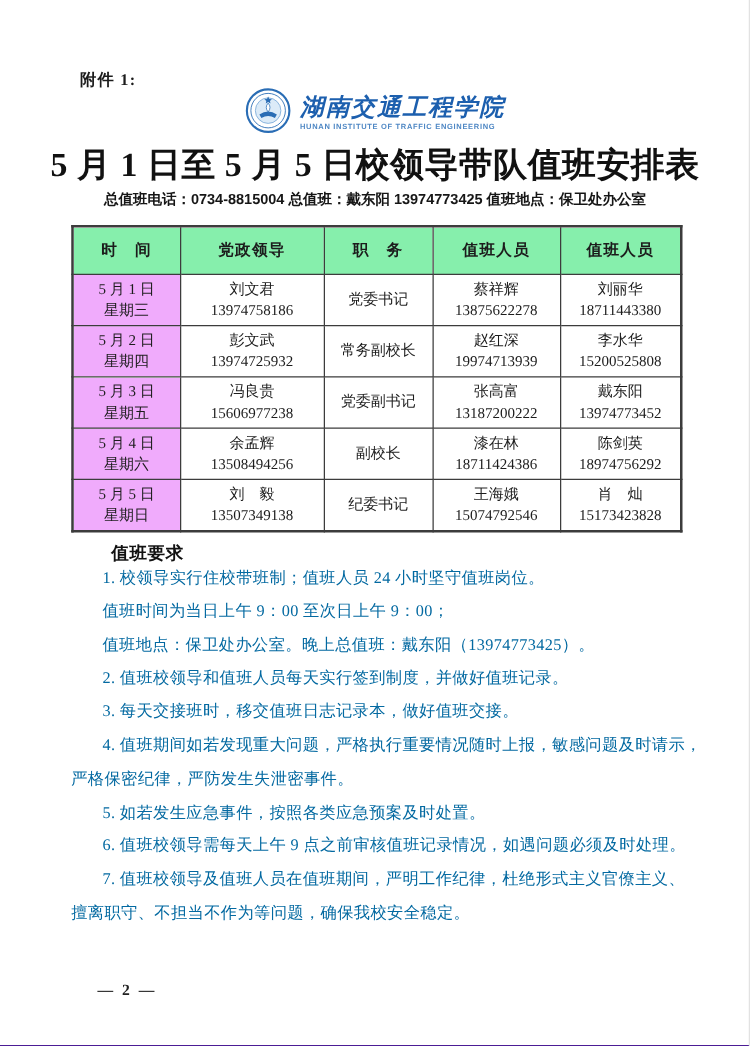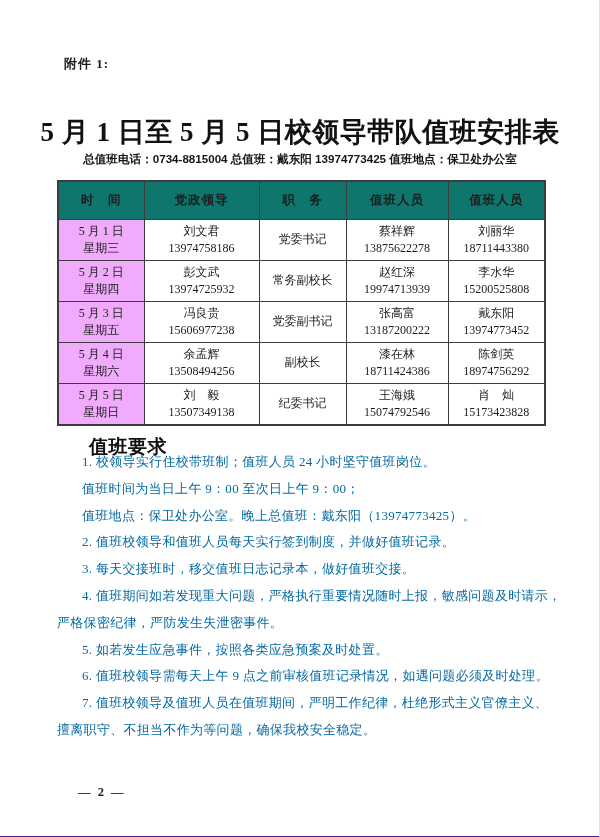--- a/index.html
+++ b/index.html
@@ -43,49 +43,65 @@
   table.duty{
     position:absolute;left:57px;top:180px;width:487px;
     border-collapse:collapse;table-layout:fixed;
     border:2px solid #3c3c3c;
   }
   table.duty th, table.duty td{
     border:1px solid #3c3c3c;text-align:center;vertical-align:middle;
     padding:2px 1px;overflow:hidden;
   }
   table.duty th{
-    height:33px;background:#0f766e;
+    height:33px;background:#86efac;
     font-size:12.5px;font-weight:bold;letter-spacing:1px;
   }
   table.duty td{height:36px;font-size:12px;line-height:1.45;}
   table.duty td.datecell{background:#f0abfc;}
   .cline{display:block;}
   .notes-heading{
     position:absolute;left:89px;top:434px;
     font-family:Liberation Serif, serif;
-    font-size:19px;font-weight:bold;letter-spacing:0.5px;color:#111;
+    font-size:14px;font-weight:bold;letter-spacing:0.5px;color:#111;
   }
   .notes{
     position:absolute;left:57px;top:449px;width:492px;
     font-size:13px;color:#0369a1;
   }
   .note-line{height:26.8px;line-height:26.8px;white-space:nowrap;letter-spacing:0.3px;}
   .note-line.indent{padding-left:25px;}
   .pagenum{
     position:absolute;left:78px;top:785px;
     font-size:12.5px;font-weight:bold;letter-spacing:2px;color:#222;
   }
 </style>
 </head>
 <body>
 
 <div class="page">
 
   <div class="attachment">附件 1:</div>
 
+  <div class="logo-row">
+    <span>
+      <svg width="37" height="37" viewBox="0 0 37 37">
+        <circle cx="18.5" cy="18.5" r="17" fill="#ffffff" stroke="#2a6db5" stroke-width="1.7"></circle>
+        <circle cx="18.5" cy="18.5" r="13.8" fill="#ffffff" stroke="#2a6db5" stroke-width="0.7"></circle>
+        <circle cx="18.5" cy="18.5" r="10.2" fill="#dcebf8" stroke="#7fadd9" stroke-width="0.7"></circle>
+        <path d="M18.5 7.2 l0.9 1.9 2.1 0.2 -1.55 1.4 0.45 2 -1.9 -1.05 -1.9 1.05 0.45 -2 -1.55 -1.4 2.1 -0.2 z" fill="#2a6db5"></path>
+        <path d="M11.5 21.5 q7 -4.6 14 0 l-1.6 2.8 q-5.4 -2.9 -10.8 0 z" fill="#2a6db5"></path>
+        <path d="M18.5 12.5 q3 3.2 0 7.2 q-3 -4 0 -7.2 z" fill="#ffffff" stroke="#2a6db5" stroke-width="0.6"></path>
+      </svg>
+    </span>
+    <span class="logo-text">
+      <span class="logo-cn">湖南交通工程学院</span>
+      <span class="logo-en">HUNAN INSTITUTE OF TRAFFIC ENGINEERING</span>
+    </span>
+  </div>
 
   <div class="doc-title">5 月 1 日至 5 月 5 日校领导带队值班安排表</div>
 
   <div class="info-line">总值班电话：0734-8815004 总值班：戴东阳 13974773425 值班地点：保卫处办公室</div>
 
   <table class="duty">
     <colgroup>
       <col style="width:86px">
         <col style="width:115px">
         <col style="width:87px">

